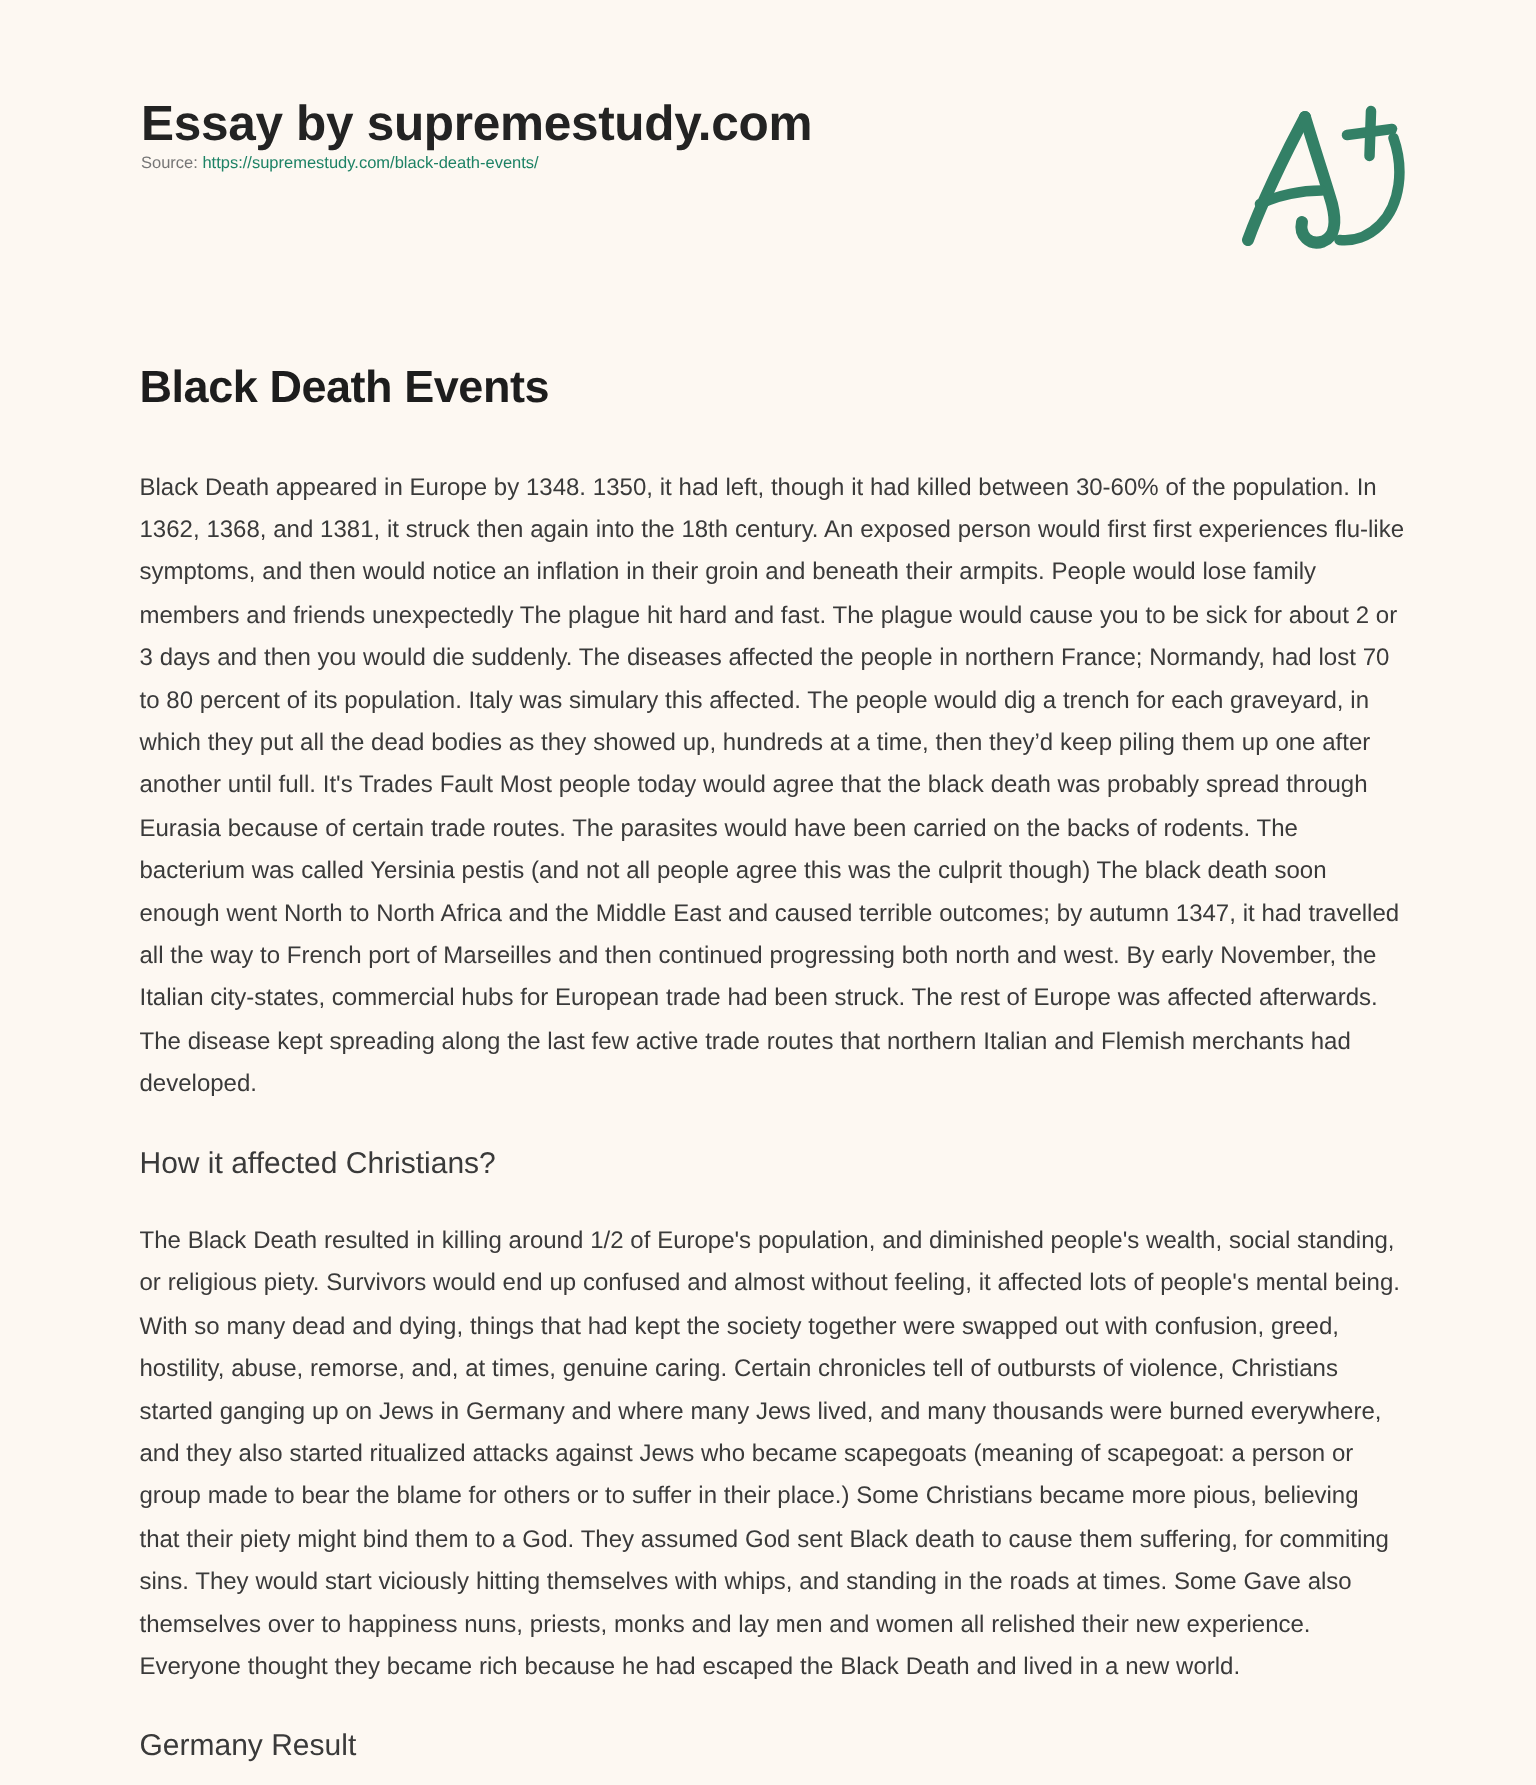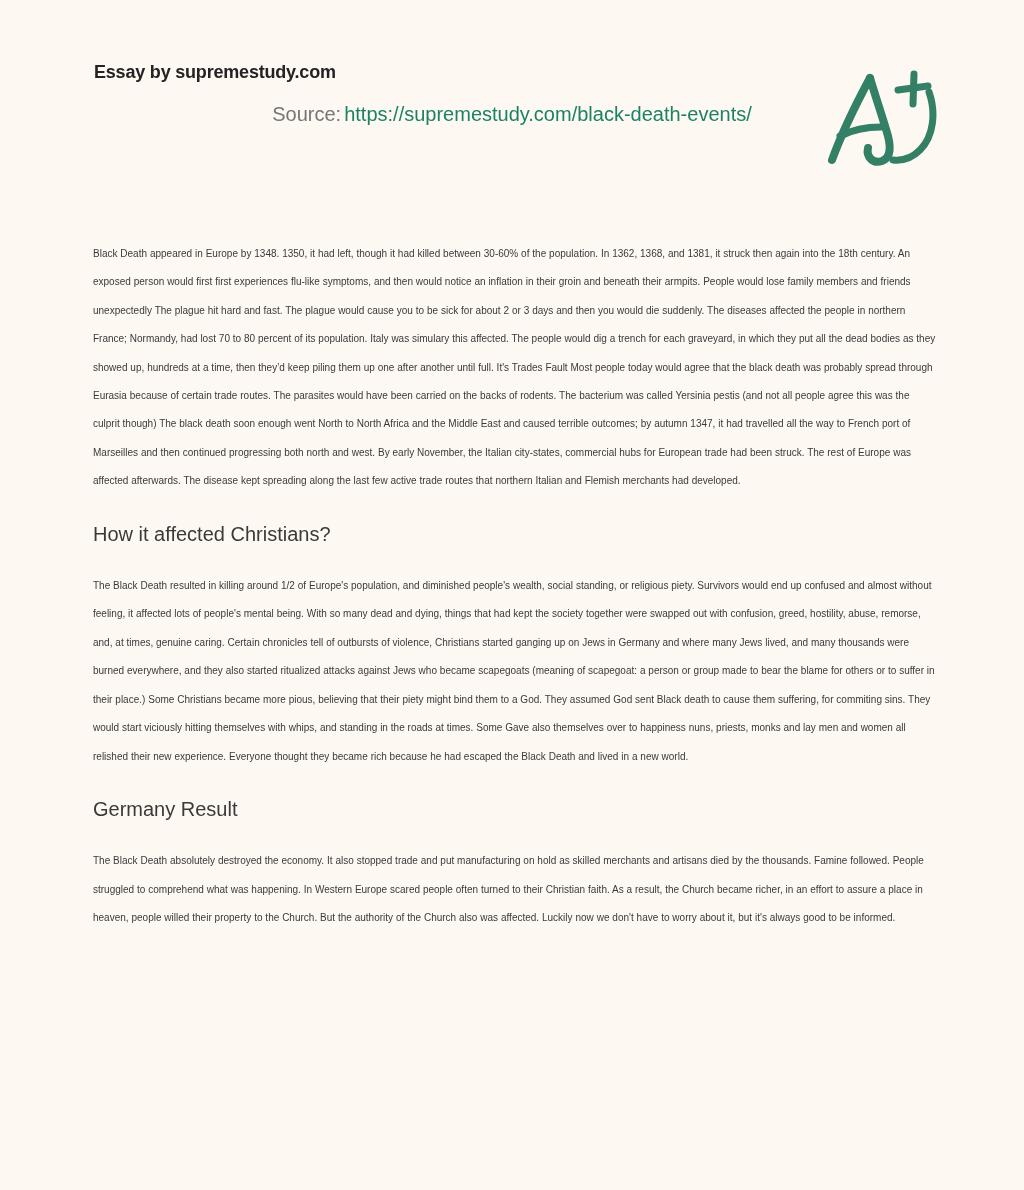--- a/index.html
+++ b/index.html
@@ -26,35 +26,33 @@
   
   .header {
     position: absolute;
     left: 0;
     top: 0;
     width: 1024px;
     padding: 62px 94px 0 94px;
   }
 
   .brand-title {
-    font-size: 18px;
+    font-size: 33px;
     font-weight: bold;
     color: #232323;
     letter-spacing: -0.2px;
     line-height: 1.2;
     margin: 0;
   }
 
   .source-line {
-    margin-top: 16px;
-    font-size: 20px;
+    font-size: 11px;
     color: #767676;
     line-height: 1.4;
     white-space: nowrap;
-    text-align: center;
   }
 
   .source-label {
     color: #767676;
   }
 
   .source-link {
     color: #1d8265;
     text-decoration: none;
     margin-left: 3px;
@@ -86,21 +84,21 @@
   .doc-title {
     font-size: 30px;
     font-weight: bold;
     color: #1d1d1d;
     letter-spacing: -0.3px;
     line-height: 1.25;
     margin: 0 0 34px 0;
   }
 
   .body-block {
-    font-size: 10px;
+    font-size: 16px;
     line-height: 28.4px;
     color: #3a3a3a;
     margin: 0 0 24px 0;
     text-align: left;
     max-width: 843px;
     word-spacing: 0.1px;
   }
 
   .subhead {
     font-size: 20px;
@@ -135,20 +133,21 @@
         <path d="M80 26 L110 22" stroke-width="7"></path>
 
         <path d="M96 10 L95 40" stroke-width="7"></path>
 
         <path d="M111 28 C118 48 116 72 102 86 C94 94 84 97 75 96" stroke-width="7"></path>
       </g>
     </svg>
   </div>
 
   <div class="article">
+    <h2 class="doc-title">Black Death Events</h2>
 
     <p class="body-block">Black Death appeared in Europe by 1348. 1350, it had left, though it had killed between 30-60% of the population. In 1362, 1368, and 1381, it struck then again into the 18th century. An exposed person would first first experiences flu-like symptoms, and then would notice an inflation in their groin and beneath their armpits. People would lose family members and friends unexpectedly The plague hit hard and fast. The plague would cause you to be sick for about 2 or 3 days and then you would die suddenly. The diseases affected the people in northern France; Normandy, had lost 70 to 80 percent of its population. Italy was simulary this affected. The people would dig a trench for each graveyard, in which they put all the dead bodies as they showed up, hundreds at a time, then they’d keep piling them up one after another until full. It's Trades Fault Most people today would agree that the black death was probably spread through Eurasia because of certain trade routes. The parasites would have been carried on the backs of rodents. The bacterium was called Yersinia pestis (and not all people agree this was the culprit though) The black death soon enough went North to North Africa and the Middle East and caused terrible outcomes; by autumn 1347, it had travelled all the way to French port of Marseilles and then continued progressing both north and west. By early November, the Italian city-states, commercial hubs for European trade had been struck. The rest of Europe was affected afterwards. The disease kept spreading along the last few active trade routes that northern Italian and Flemish merchants had developed.</p>
 
     <p class="subhead">How it affected Christians?</p>
 
     <p class="body-block">The Black Death resulted in killing around 1/2 of Europe's population, and diminished people's wealth, social standing, or religious piety. Survivors would end up confused and almost without feeling, it affected lots of people's mental being. With so many dead and dying, things that had kept the society together were swapped out with confusion, greed, hostility, abuse, remorse, and, at times, genuine caring. Certain chronicles tell of outbursts of violence, Christians started ganging up on Jews in Germany and where many Jews lived, and many thousands were burned everywhere, and they also started ritualized attacks against Jews who became scapegoats (meaning of scapegoat: a person or group made to bear the blame for others or to suffer in their place.) Some Christians became more pious, believing that their piety might bind them to a God. They assumed God sent Black death to cause them suffering, for commiting sins. They would start viciously hitting themselves with whips, and standing in the roads at times. Some Gave also themselves over to happiness nuns, priests, monks and lay men and women all relished their new experience. Everyone thought they became rich because he had escaped the Black Death and lived in a new world.</p>
 
     <p class="subhead">Germany Result</p>
 
     <p class="body-block">The Black Death absolutely destroyed the economy. It also stopped trade and put manufacturing on hold as skilled merchants and artisans died by the thousands. Famine followed. People struggled to comprehend what was happening. In Western Europe scared people often turned to their Christian faith. As a result, the Church became richer, in an effort to assure a place in heaven, people willed their property to the Church. But the authority of the Church also was affected. Luckily now we don't have to worry about it, but it's always good to be informed.</p>

